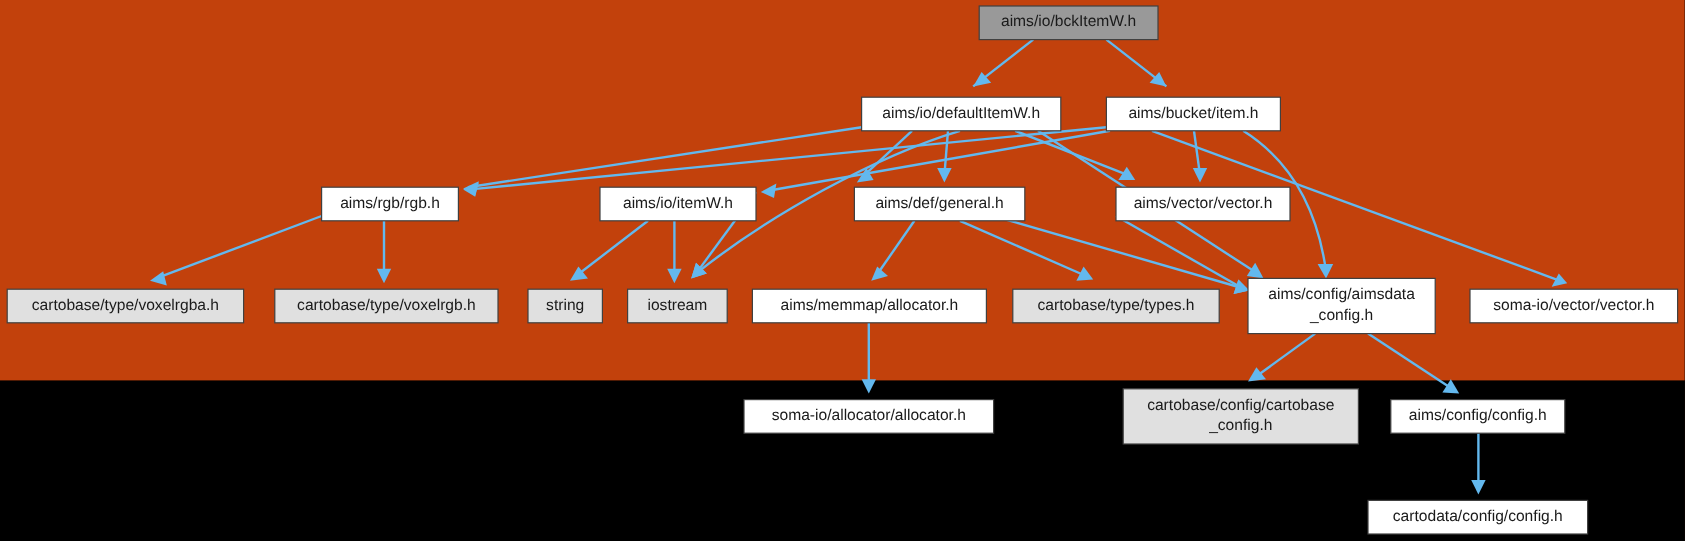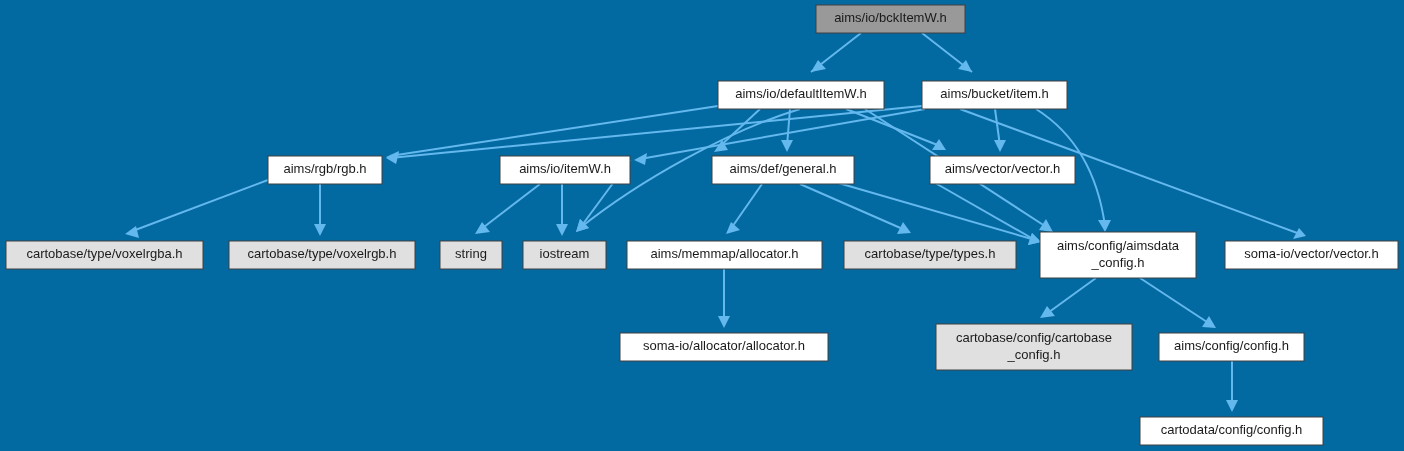--- a/index.html
+++ b/index.html
@@ -9,22 +9,22 @@
   }
   body {
     width: 1404px;
     height: 451px;
     overflow: hidden;
     font-family: "Liberation Sans", sans-serif;
   }
   #graph-root {
     position: relative;
     width: 1404px;
-    height: 451px;
-    background: #0369a1;
+    height: 317px;
+    background: #c2410c;
   }
   svg#graph-svg {
     position: absolute;
     left: 0;
     top: 0;
     width: 1404px;
     height: 451px;
     display: block;
   }
   .node-rect {

